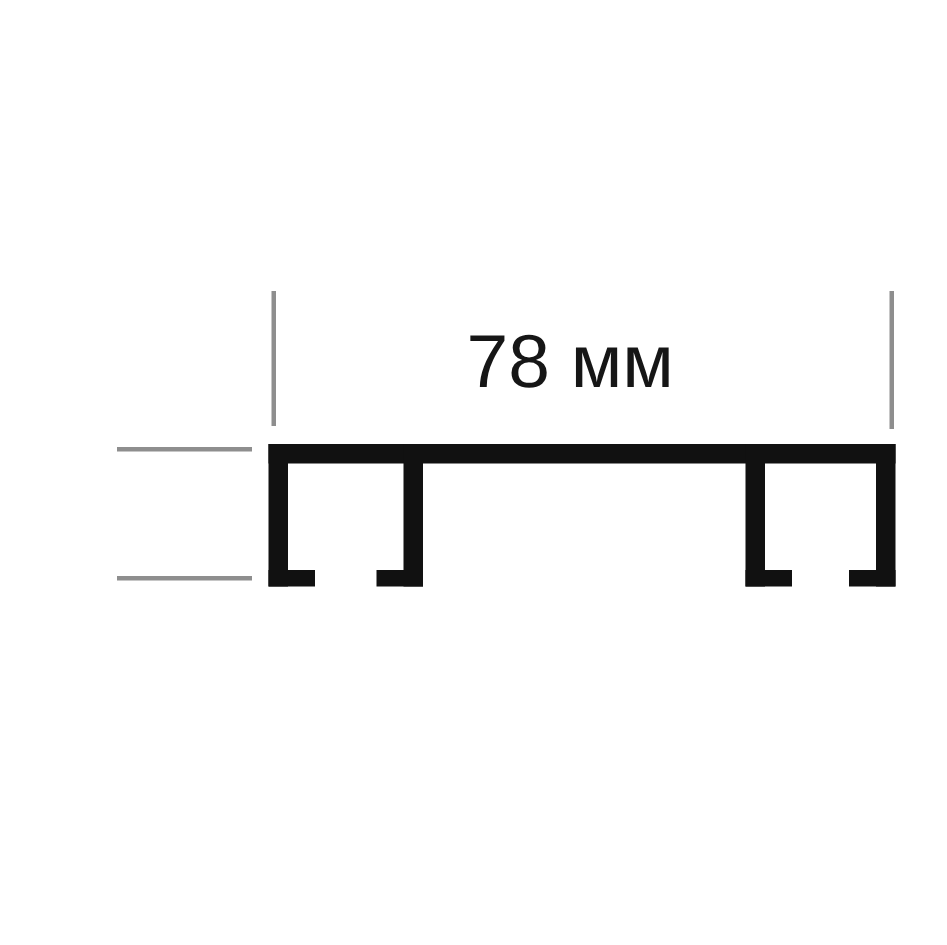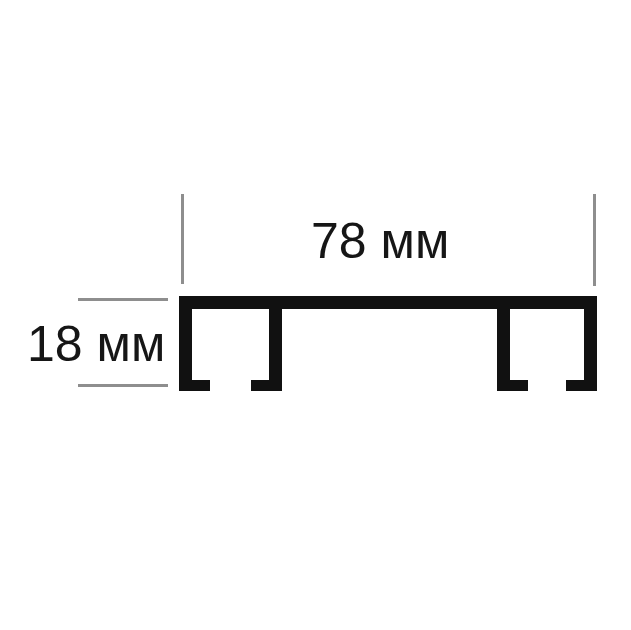--- a/index.html
+++ b/index.html
@@ -37,21 +37,20 @@
 <body>
 
 <div class="canvas">
 
   <div class="rect dim-line" style="left:181px; top:194px; width:3px; height:90px;"></div>
   <div class="rect dim-line" style="left:593px; top:194px; width:3px; height:92px;"></div>
   <div class="rect dim-line" style="left:78px; top:298px; width:90px; height:3px;"></div>
   <div class="rect dim-line" style="left:78px; top:384px; width:90px; height:3px;"></div>
 
   <div class="dim-label" style="left:311px; top:216px;text-align:right;">78 мм</div>
-  <div class="dim-label" style="left:27px; top:319px;">18 мм</div>
 
   <div class="rect profile-part" style="left:179px; top:296px; width:418px; height:13px;"></div>
 
   <div class="rect profile-part" style="left:179px; top:296px; width:13px; height:95px;"></div>
   <div class="rect profile-part" style="left:179px; top:380px; width:31px; height:11px;"></div>
   <div class="rect profile-part" style="left:269px; top:296px; width:13px; height:95px;"></div>
   <div class="rect profile-part" style="left:251px; top:380px; width:31px; height:11px;"></div>
 
   <div class="rect profile-part" style="left:497px; top:296px; width:13px; height:95px;"></div>
   <div class="rect profile-part" style="left:497px; top:380px; width:31px; height:11px;"></div>

